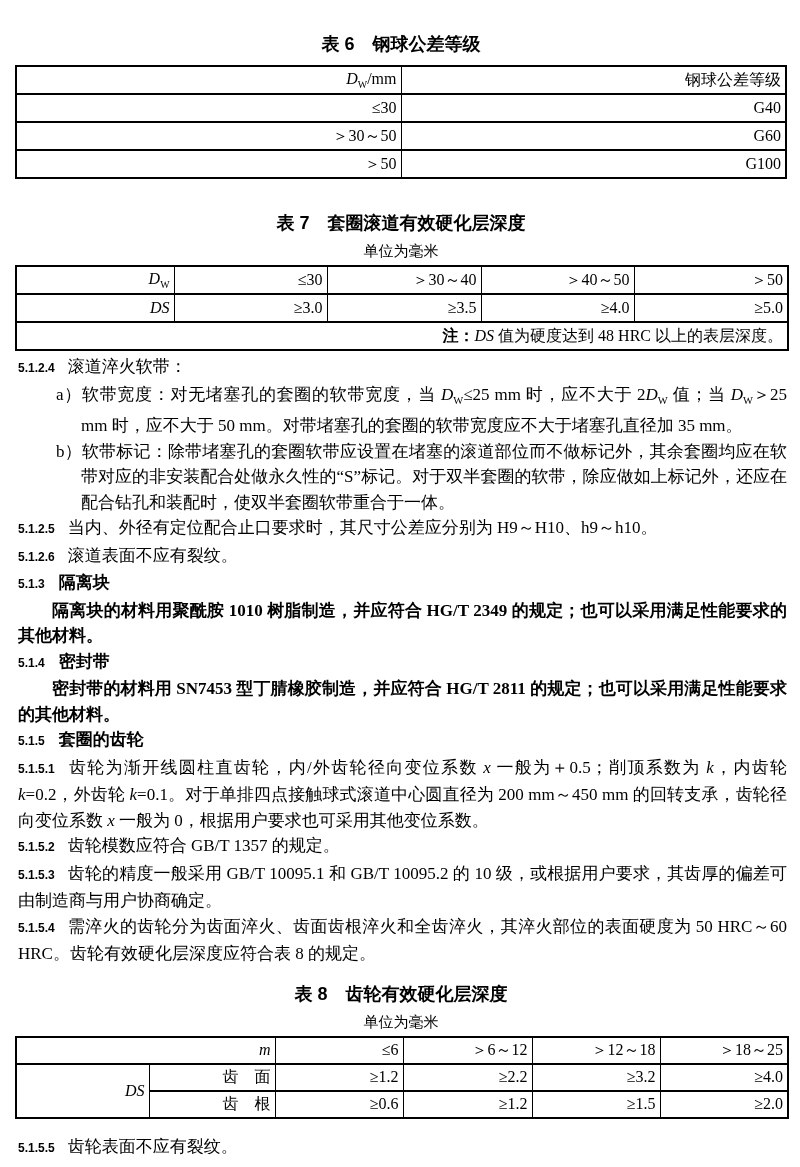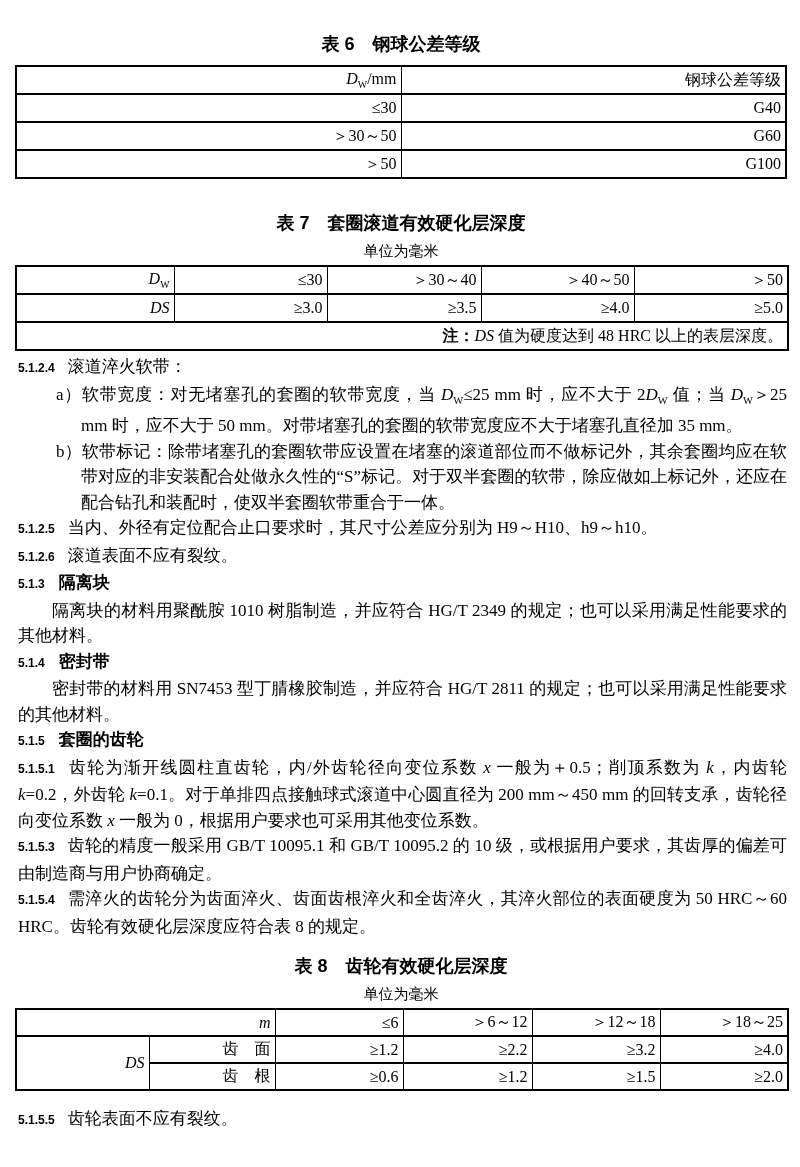--- a/index.html
+++ b/index.html
@@ -53,21 +53,21 @@
     margin:0; font-size:17px; line-height:25.5px;
     text-align:justify; padding-left:3px;
   }
   .num {
     font-family:"Liberation Sans","DejaVu Sans",sans-serif;
     font-weight:bold; font-size:12px; margin-right:13px;
   }
   p.heading { font-weight:bold; font-family:"Liberation Sans","DejaVu Sans",sans-serif; }
   p.heading .num { margin-right:14px; }
   p.item { margin-left:63px; text-indent:-25px; }
-  p.ind  { text-indent:34px; }
+  p.ind  { text-indent:34px;font-weight:bold; }
   p.clause-last { margin-top:15px; padding-left:3px; font-size:17px; line-height:25.5px; margin-bottom:8px; }
 </style>
 </head>
 <body>
 
 <div class="page">
 
 
   <div class="tbl-title title-t6">表 6　钢球公差等级</div>
   <table class="t6">
@@ -144,20 +144,23 @@
     <p class="ind">隔离块的材料用聚酰胺 1010 树脂制造，并应符合 HG/T 2349 的规定；也可以采用满足性能要求的其他材料。</p>
     <p class="heading">
       <span class="num">5.1.4</span><span>密封带</span>
     </p>
     <p class="ind">密封带的材料用 SN7453 型丁腈橡胶制造，并应符合 HG/T 2811 的规定；也可以采用满足性能要求的其他材料。</p>
     <p class="heading">
       <span class="num">5.1.5</span><span>套圈的齿轮</span>
     </p>
     <p class="clause">
       <span class="num">5.1.5.1</span><span>齿轮为渐开线圆柱直齿轮，内/外齿轮径向变位系数 <i>x</i> 一般为＋0.5；削顶系数为 <i>k</i>，内齿轮 <i>k</i>=0.2，外齿轮 <i>k</i>=0.1。对于单排四点接触球式滚道中心圆直径为 200 mm～450 mm 的回转支承，齿轮径向变位系数 <i>x</i> 一般为 0，根据用户要求也可采用其他变位系数。</span>
+    </p>
+    <p class="clause">
+      <span class="num">5.1.5.2</span><span>齿轮模数应符合 GB/T 1357 的规定。</span>
     </p>
     <p class="clause">
       <span class="num">5.1.5.3</span><span>齿轮的精度一般采用 GB/T 10095.1 和 GB/T 10095.2 的 10 级，或根据用户要求，其齿厚的偏差可由制造商与用户协商确定。</span>
     </p>
     <p class="clause">
       <span class="num">5.1.5.4</span><span>需淬火的齿轮分为齿面淬火、齿面齿根淬火和全齿淬火，其淬火部位的表面硬度为 50 HRC～60 HRC。齿轮有效硬化层深度应符合表 8 的规定。</span>
     </p>
   </div>
 
   <div class="tbl-title title-t8">表 8　齿轮有效硬化层深度</div>

